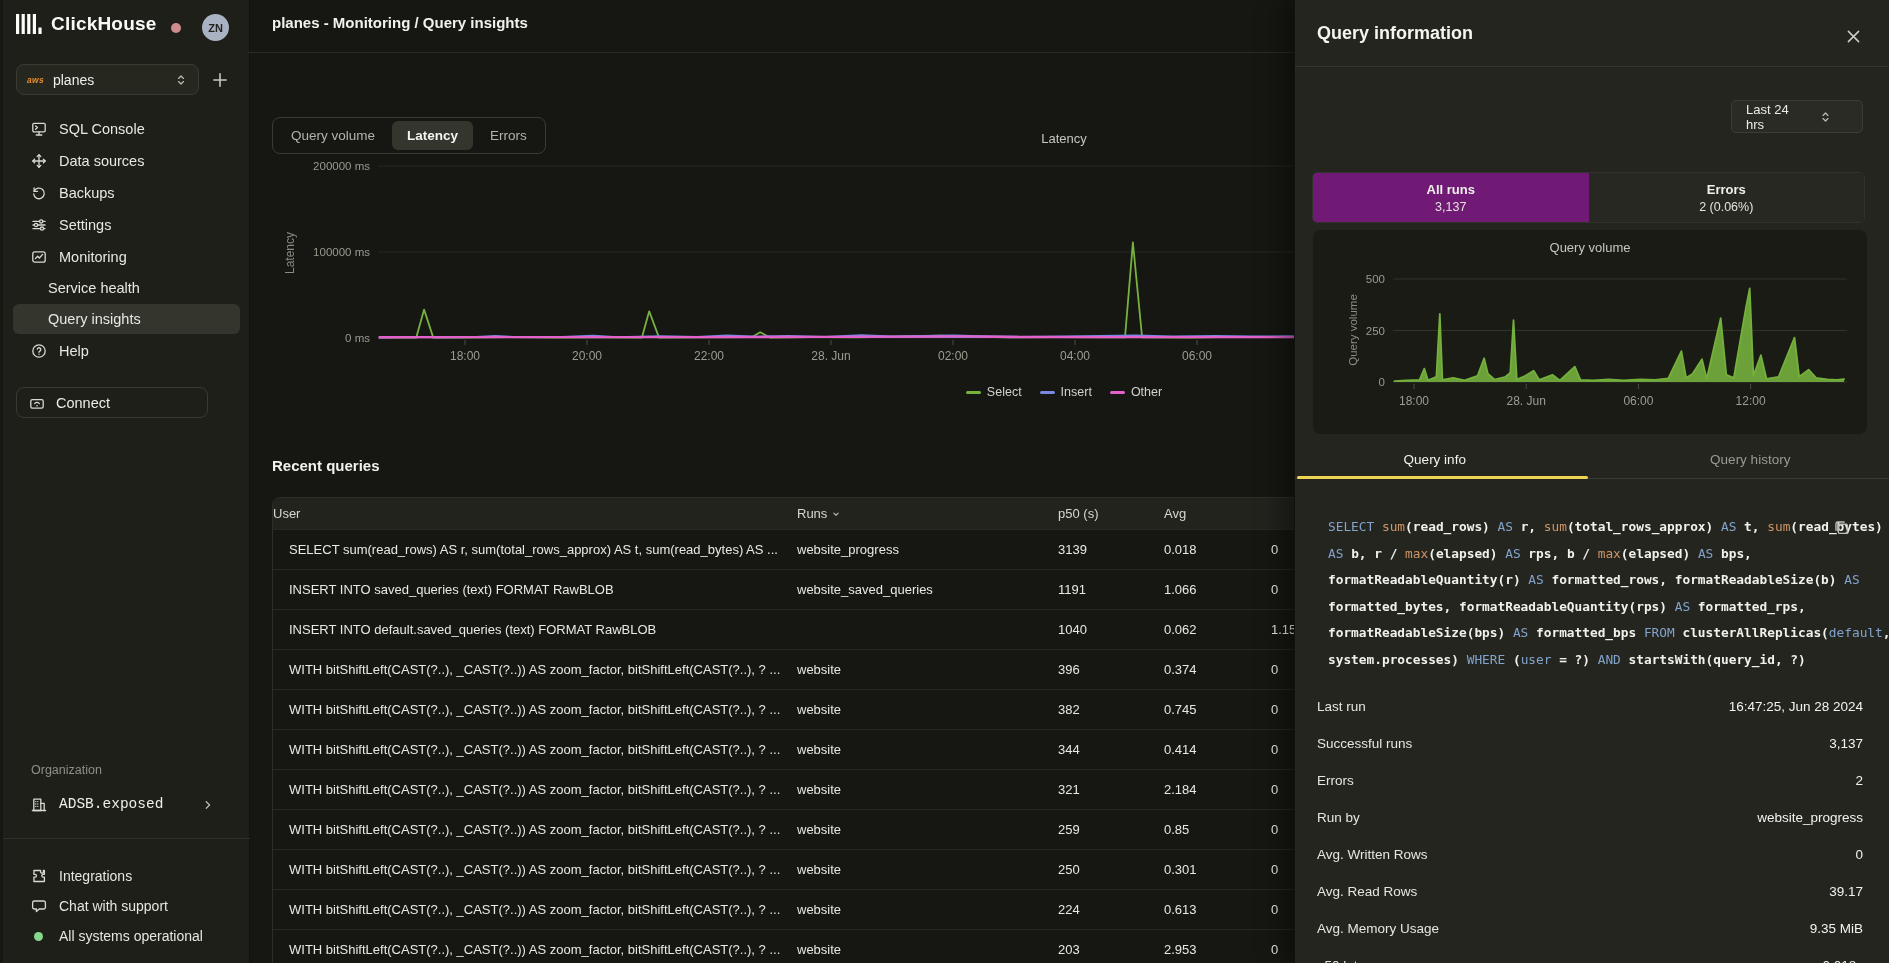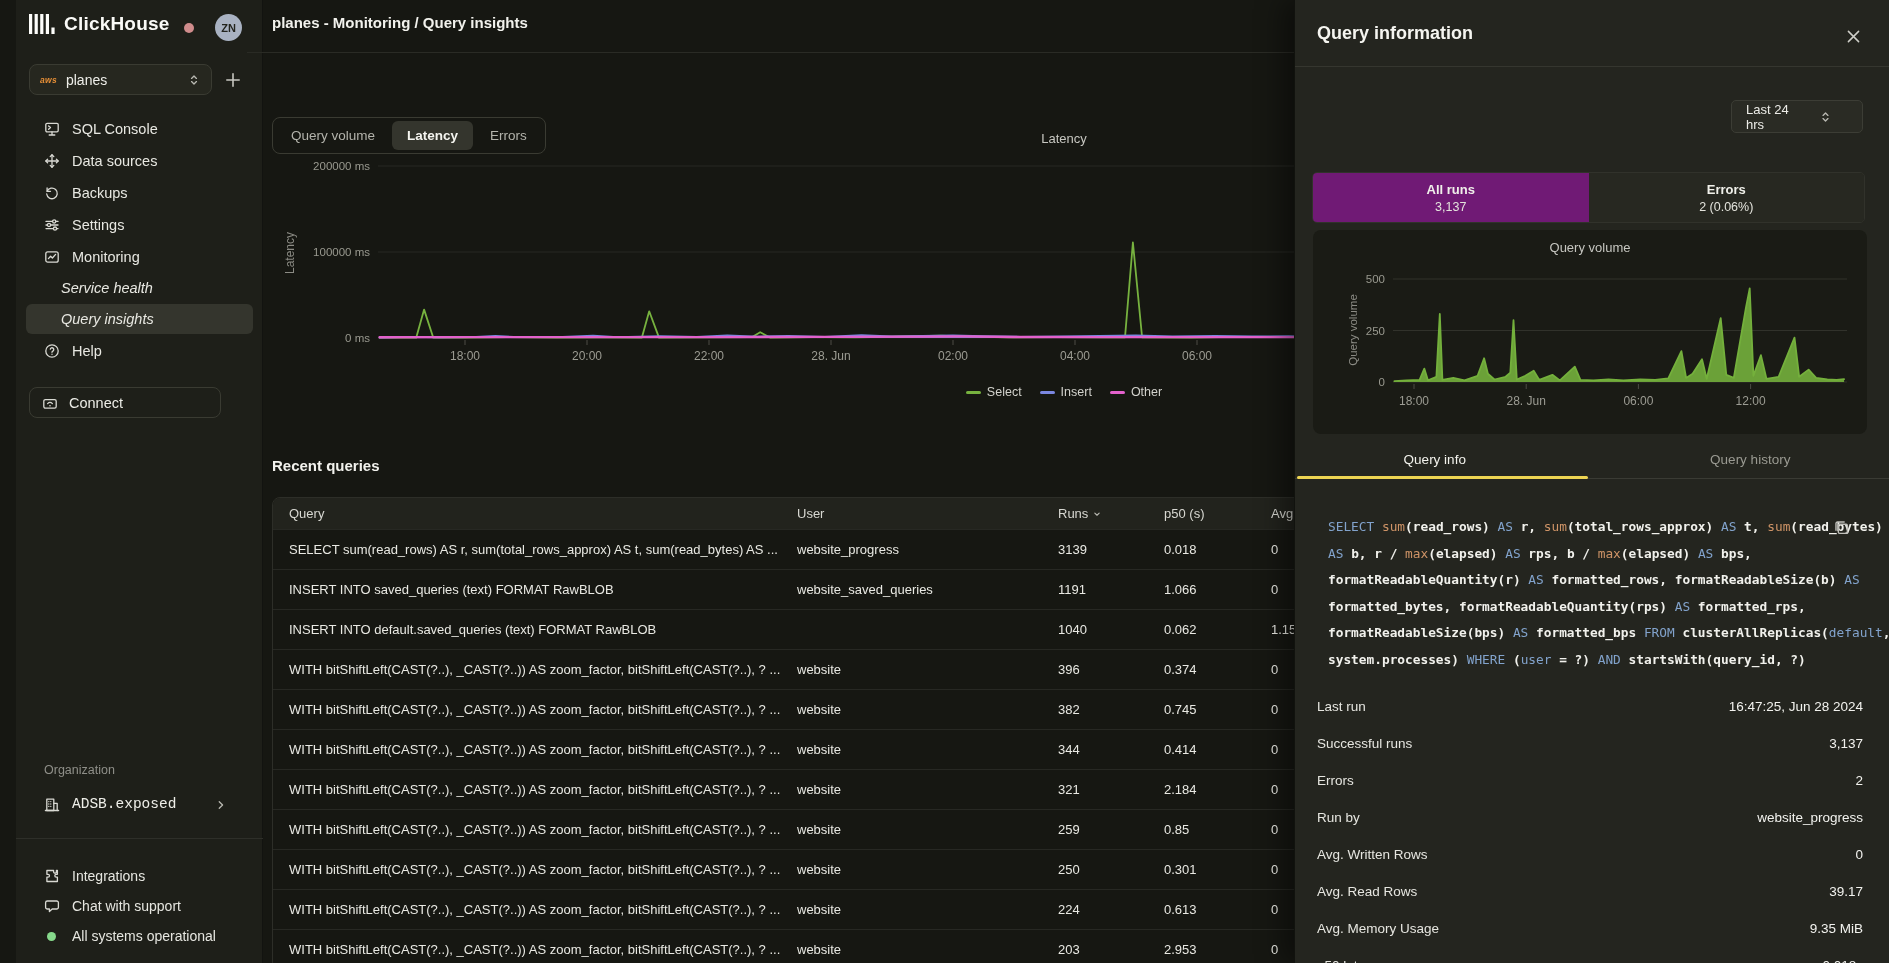--- a/index.html
+++ b/index.html
@@ -2,35 +2,35 @@
 <html><head>
 <meta charset="utf-8">
 <style>
   html,body{margin:0;padding:0;background:#0e0f0c;}
   *{box-sizing:border-box;}
   .stage{position:relative;width:1889px;height:963px;overflow:hidden;
     font-family:"Liberation Sans",sans-serif;color:#ebebe6;background:#161712;}
   .abs{position:absolute;}
 
   
-  .sidebar{position:absolute;left:16px;top:0;width:247px;height:963px;background:#1e1f19;border-right:1px solid #121310;}
+  .sidebar{position:absolute;left:3px;top:0;width:247px;height:963px;background:#1e1f19;border-right:1px solid #121310;}
   .logo-row{position:absolute;left:13px;top:13px;display:flex;align-items:center;gap:9px;}
   .brand{font-size:19px;font-weight:700;color:#fafaf7;letter-spacing:.2px;}
   .notif-dot{position:absolute;left:168px;top:23px;width:10px;height:10px;border-radius:50%;background:#d08c8c;}
   .avatar{position:absolute;left:199px;top:14px;width:27px;height:27px;border-radius:50%;background:#a9b2c2;color:#23241e;
     display:flex;align-items:center;justify-content:center;font-size:11px;font-weight:700;}
   .selector{position:absolute;left:13px;top:64px;width:183px;height:31px;background:#26271f;border:1px solid #3a3b32;border-radius:8px;
     display:flex;align-items:center;padding:0 10px;gap:9px;cursor:pointer;}
   .selector .label{font-size:14px;color:#eeeee9;flex:1;}
   .aws{font-size:8.5px;font-weight:700;font-style:italic;color:#e58e36;letter-spacing:.3px;}
   .plus-btn{position:absolute;left:208px;top:71px;width:18px;height:18px;color:#c9c9c2;}
   .nav-item{position:absolute;left:0;width:247px;height:30px;display:flex;align-items:center;cursor:pointer;}
   .nav-item .nicon{position:absolute;left:28px;width:16px;height:16px;color:#d9d9d3;}
   .nav-item .nlabel{position:absolute;left:56px;font-size:14.5px;color:#e8e8e2;}
-  .nav-item .sublabel{position:absolute;left:45px;font-size:14.5px;color:#e8e8e2;font-style:italic;}
+  .nav-item .sublabel{position:absolute;left:45px;font-size:14.5px;color:#e8e8e2;}
   .active-bg{position:absolute;left:10px;top:304px;width:227px;height:30px;border-radius:6px;background:#34352d;}
   .connect-btn{position:absolute;left:13px;top:387px;width:192px;height:31px;border:1px solid #3a3b32;border-radius:8px;
     display:flex;align-items:center;padding:0 12px;gap:11px;cursor:pointer;}
   .connect-btn .nicon{width:16px;height:16px;color:#d9d9d3;}
   .connect-btn span{font-size:14.5px;color:#ececE6;}
   .org-label{position:absolute;left:28px;top:763px;font-size:12.5px;color:#8f8f89;}
   .org-row{position:absolute;left:0;top:790px;width:247px;height:30px;cursor:pointer;font-family:Liberation Mono, monospace;}
   .org-row .nicon{position:absolute;left:28px;top:7px;width:16px;height:16px;color:#d9d9d3;}
   .org-row .nlabel{position:absolute;left:56px;top:6px;font-size:14.5px;color:#eeeee8;}
   .org-row .chev{position:absolute;left:198px;top:8px;width:14px;height:14px;color:#b9b9b2;}
@@ -300,21 +300,20 @@
     <div class="legend-item">
         <span class="swatch" style="background: rgb(227, 97, 204);"></span>
         <span class="llabel">Other</span>
       </div>
   </div>
 
   <div class="recent-title">Recent queries</div>
 
   <div class="qtable">
     <div class="thead">
-      <div class="cell-q">Query</div>
       <div>User</div>
       <div class="runs-head">
           <span>Runs</span>
           <span class="sort-ic">
             <svg class="icon-svg" viewBox="0 0 16 16" fill="none" stroke="currentColor" stroke-width="1.8" stroke-linecap="round" stroke-linejoin="round">
               <path d="M4.5 6.5L8 10l3.5-3.5"></path>
             </svg>
           </span>
         </div>
       <div>p50 (s)</div>

